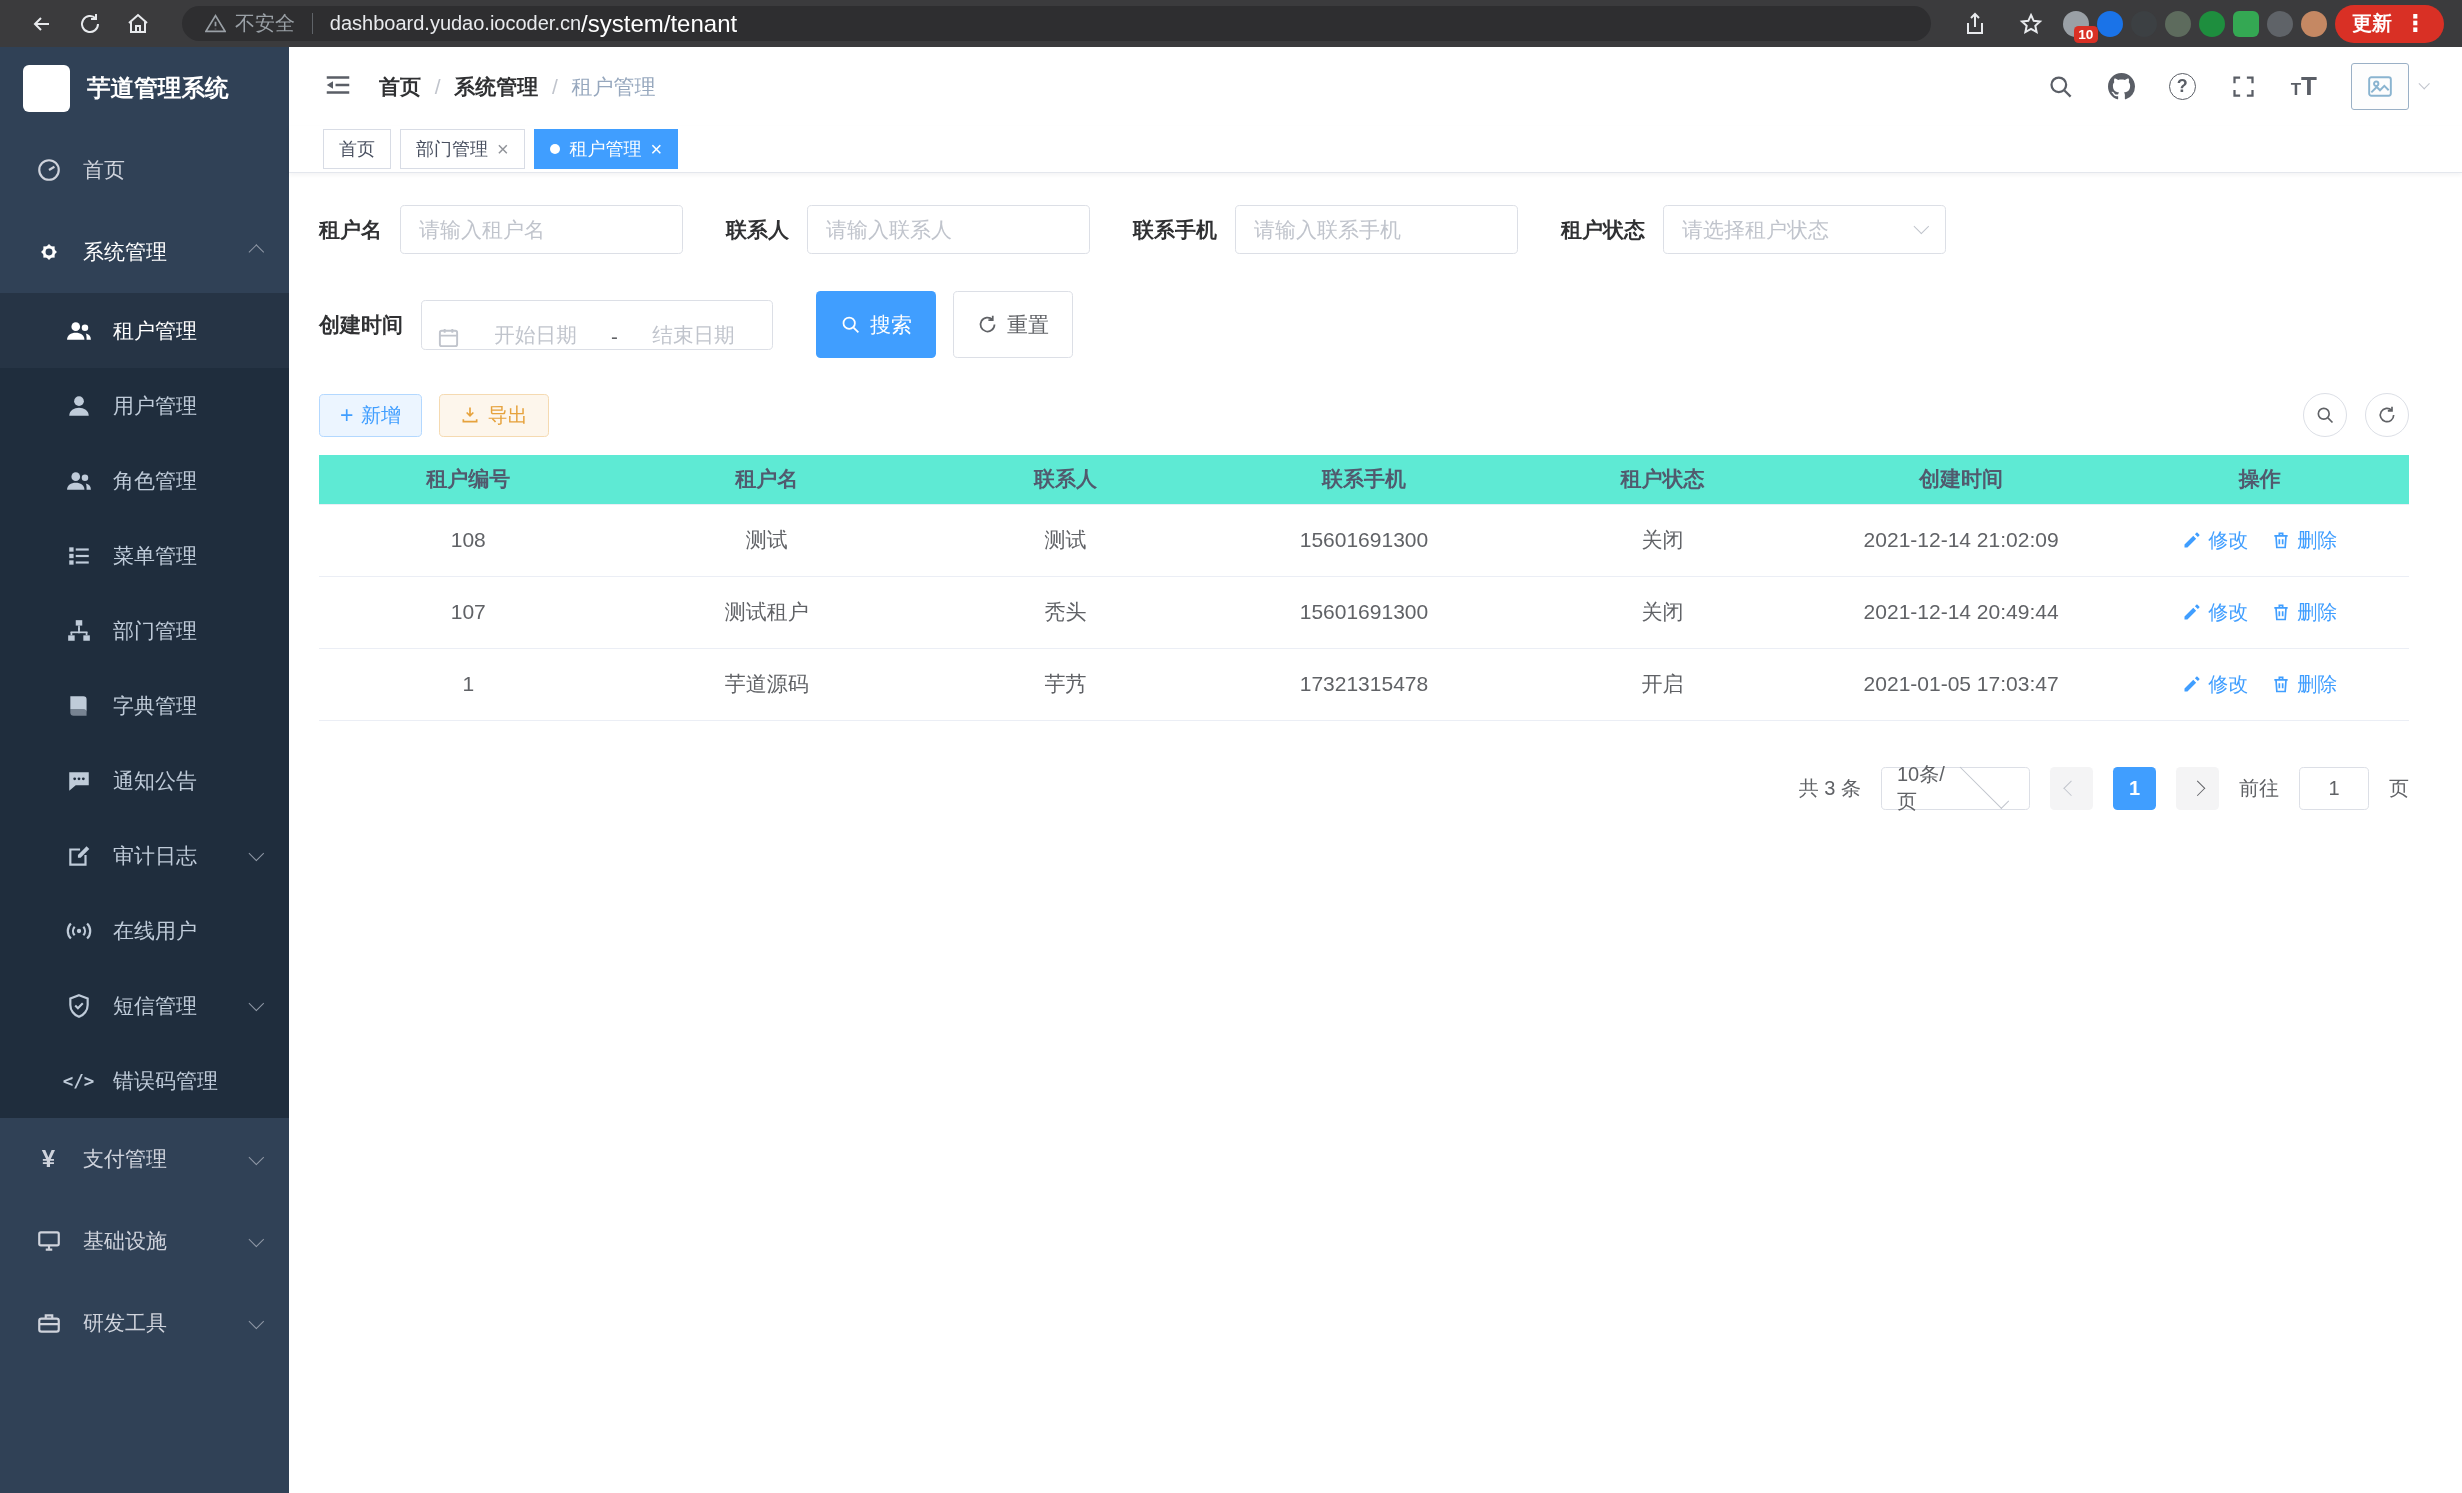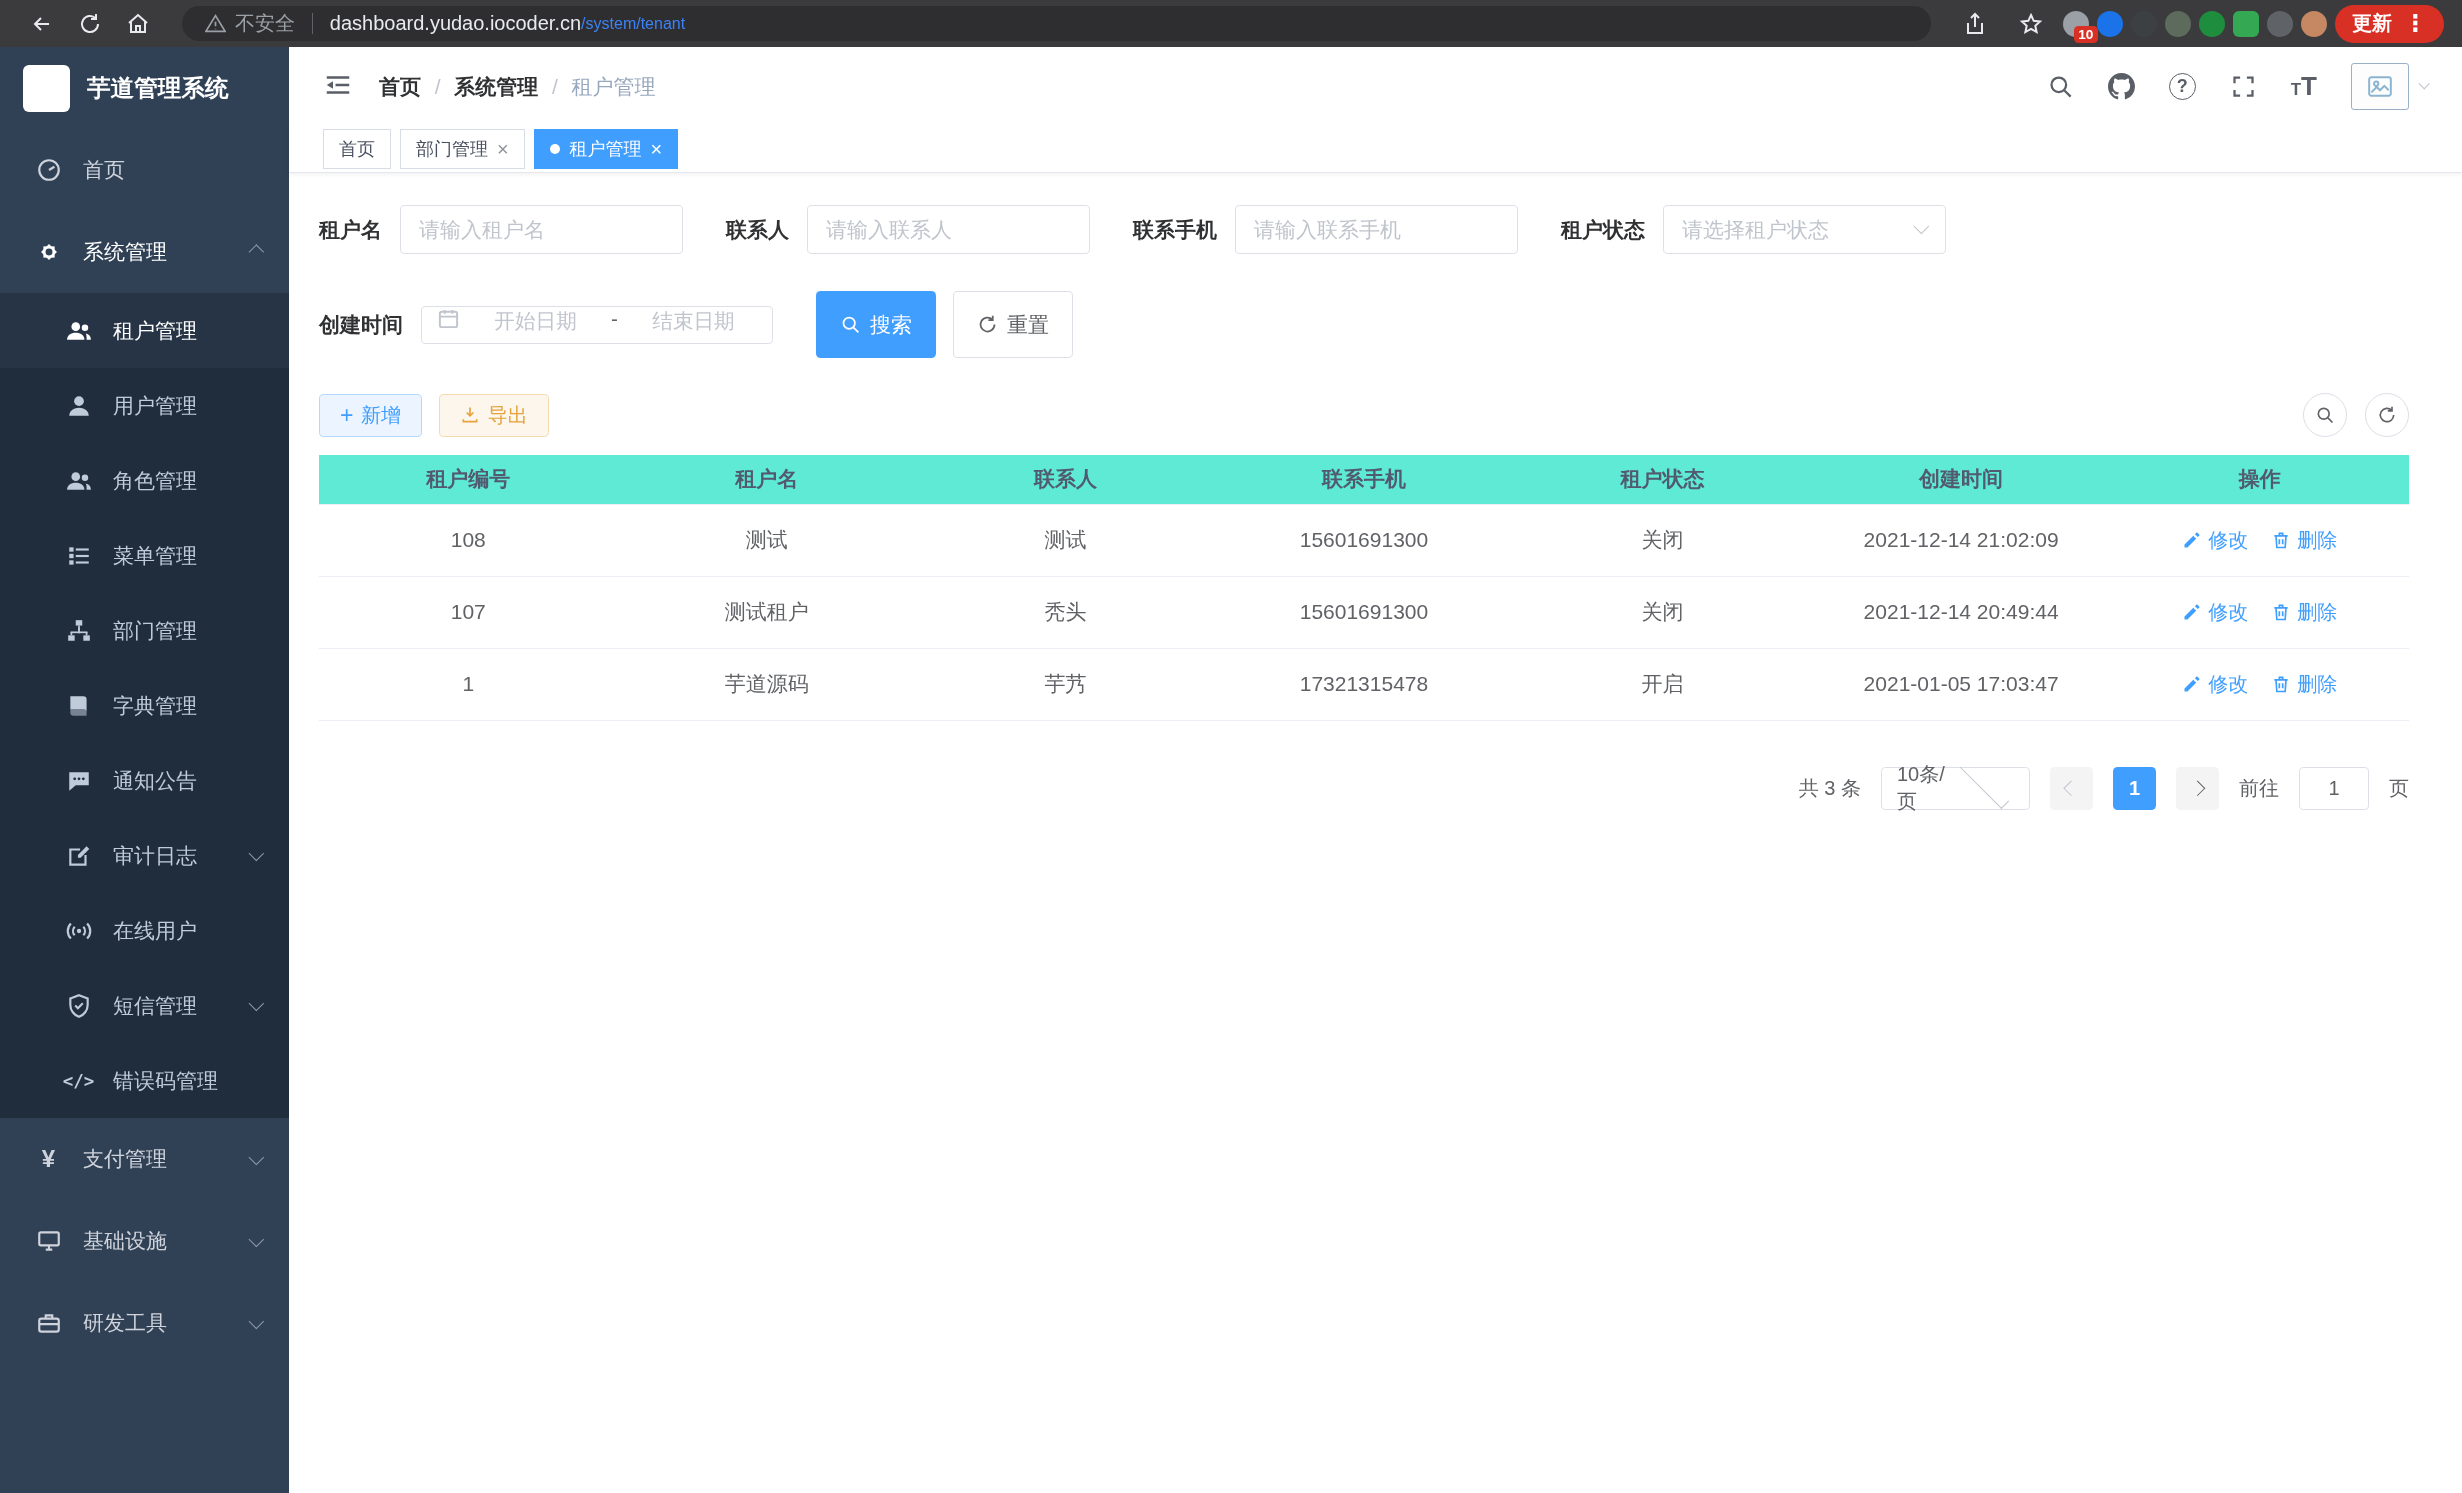--- a/index.html
+++ b/index.html
@@ -10,21 +10,21 @@
   .chrome { position:absolute; top:0; left:0; width:2462px; height:47px; background:#3b3b3d;
     display:flex; align-items:center; padding:0 18px; z-index:50; }
   .cicon { width:30px; height:30px; display:flex; align-items:center; justify-content:center;
     color:#e8eaed; margin:0 9px; flex-shrink:0; }
   .cicon svg { width:24px; height:24px; }
   .omnibox { flex:1; height:35px; margin:0 20px; background:#2e2e30; border-radius:18px;
     display:flex; align-items:center; padding:0 23px; min-width:0; }
   .sec-label { color:#9aa0a6; font-size:20px; margin-left:9px; white-space:nowrap; }
   .omni-divider { width:0.8px; height:21px; background:#5f6368; margin:0 17px; }
   .url-domain { color:#e8eaed; font-size:20px; white-space:nowrap; }
-  .url-path { color:#3b82f6; font-size:16px; white-space:nowrap; }
+  .url-path { color:#ffffff; font-size:24px; white-space:nowrap; }
   .chrome-right { display:flex; align-items:center; gap:8px; flex-shrink:0; }
   .ext-dot { width:26px; height:26px; border-radius:50%; position:relative; flex-shrink:0; }
   .ext-badge { position:absolute; right:-9px; bottom:-6px; background:#d93025; color:#fff;
     font-size:13.7px; line-height:17px; padding:0 4.6px; border-radius:4.6px; font-weight:700; }
   .update-pill { background:#d93025; color:#fff; border-radius:21px; height:38px;
     display:flex; align-items:center; padding:0 17px; gap:12px; font-size:20px; font-weight:700; }
   .kebab { font-size:23px; letter-spacing:0; }
 
   
   .app { position:absolute; top:47px; left:0; width:2462px; height:1447px; display:flex; }
@@ -90,22 +90,22 @@
   .frow + .frow { margin-top:37px; }
   .field { display:flex; align-items:center; margin-right:43px; }
   .flabel { font-size:21px; color:#303133; font-weight:600; margin-right:18px; white-space:nowrap; }
   .inp { width:283px; height:49px; border:0.8px solid #dcdfe6; border-radius:4.6px; background:#fff;
     font-size:21px; color:#606266; padding:0 18px; outline:none;
     font-family:"Liberation Sans","DejaVu Sans",sans-serif; }
   .inp::placeholder { color:#c0c4cc; }
   .selbox { width:283px; height:49px; border:0.8px solid #dcdfe6; border-radius:4.6px; background:#fff;
     display:flex; align-items:center; padding:0 18px; cursor:pointer; }
   .sel-ph { color:#c0c4cc; font-size:21px; flex:1; white-space:nowrap; overflow:hidden; }
-  .datebox { width:352px; height:38px; border:0.8px solid #dcdfe6; border-radius:4.6px; background:#fff;
-    display:flex; align-items:flex-start; padding:0 15px; gap:12px; cursor:pointer; }
+  .datebox { width:352px; height:50px; border:0.8px solid #dcdfe6; border-radius:4.6px; background:#fff;
+    display:flex; align-items:flex-end; padding:0 15px; gap:12px; cursor:pointer; }
   .datebox svg { width:23px; height:23px; color:#c0c4cc; flex-shrink:0; }
   .date-ph { color:#c0c4cc; font-size:20.6px; flex:1; text-align:center; white-space:nowrap; }
   .date-sep { color:#606266; font-size:20.6px; }
   .btn { height:67px; border-radius:4.6px; display:flex; align-items:center; gap:9px;
     padding:0 23px; font-size:21px; cursor:pointer; border:0.8px solid transparent; white-space:nowrap; }
   .btn svg { width:21px; height:21px; }
   .btn-search { background:#409eff; color:#fff; }
   .btn-reset { background:#fff; border-color:#dcdfe6; color:#606266; margin-left:17px; }
 
   .toolbar { display:flex; align-items:center; margin-top:35px; }

